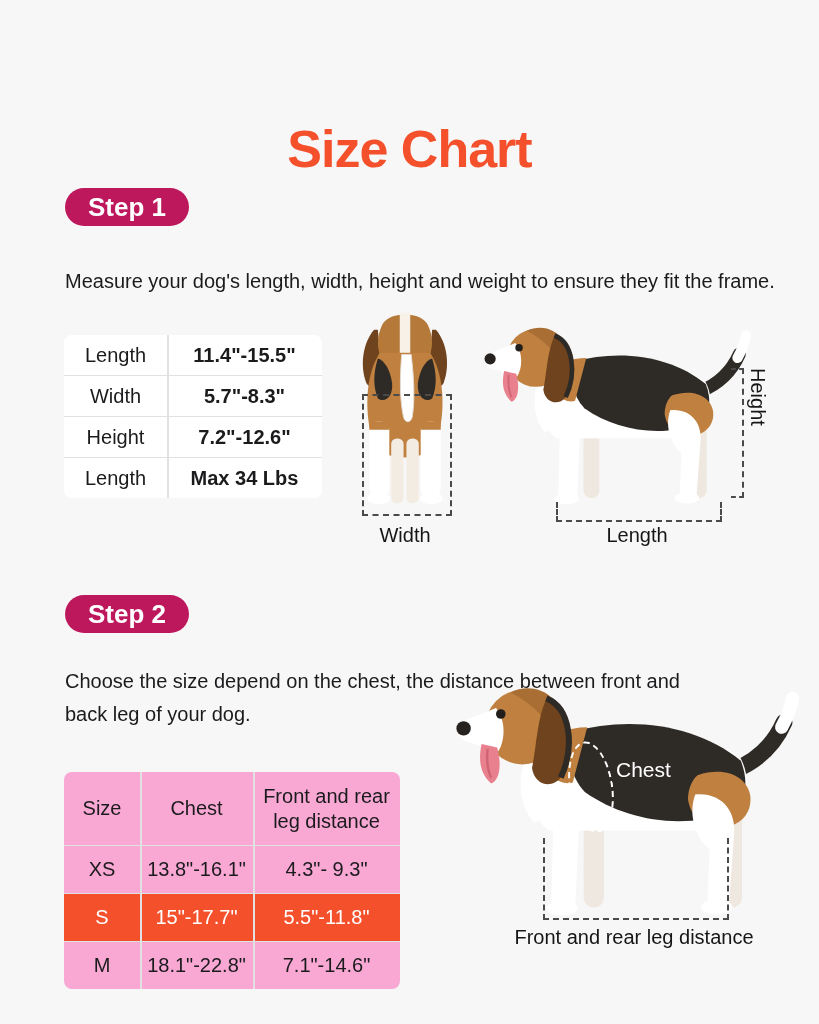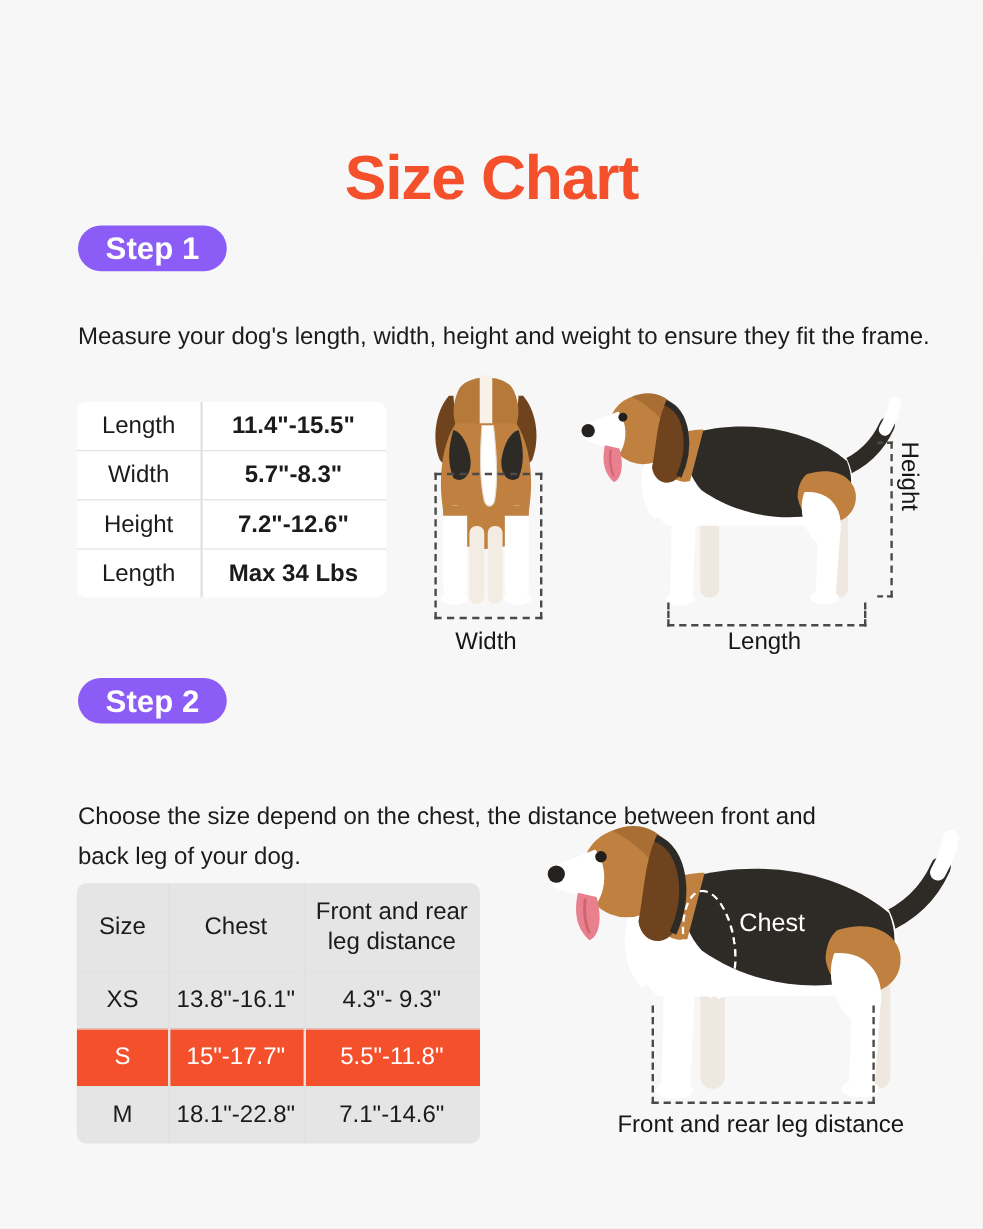--- a/index.html
+++ b/index.html
@@ -3,39 +3,39 @@
 <meta charset="utf-8">
 <style>
   html,body{margin:0;padding:0;background:#e9e9e9;}
   .page{position:relative;width:819px;height:1024px;margin:0 auto;background:#F7F7F7;
         font-family:"Liberation Sans",sans-serif;color:#1B1B1D;overflow:hidden;}
   .abs{position:absolute;}
 
   .title{left:0;right:0;top:84px;text-align:center;font-size:52px;font-weight:800;
          letter-spacing:-1px;color:#F4502C;}
 
-  .badge{left:65px;height:38px;line-height:38px;padding:0 23px;background:#8b5cf6;
+  .badge{left:65px;height:38px;line-height:38px;padding:0 23px;background:#be185d;
          color:#fff;font-size:26px;font-weight:700;border-radius:20px;}
   .badge.s1{top:188px;}
-  .badge.s2{top:565px;text-align:center;}
+  .badge.s2{top:595px;text-align:center;}
 
   .desc{left:65px;font-size:20px;line-height:33px;color:#1B1B1D;}
   .desc.d1{top:245px;width:730px;}
   .desc.d2{top:618px;width:655px;margin-top:47px;}
 
   
   .table1{left:64px;top:335px;width:258px;background:#fff;border-radius:8px;overflow:hidden;}
   .t1-row{display:grid;grid-template-columns:103px 155px;height:40px;align-items:center;}
   .t1-row + .t1-row{border-top:1.5px solid #E1E1E1;}
   .t1-label{text-align:center;font-size:20px;font-weight:400;}
   .t1-value{text-align:center;font-size:20px;font-weight:700;}
   .t1-vline{position:absolute;left:103px;top:0;bottom:0;width:1.5px;background:#E1E1E1;}
 
   
-  .table2{left:64px;top:736px;width:336px;background:#e5e5e5;border-radius:8px;overflow:hidden;}
+  .table2{left:64px;top:772px;width:336px;background:#f9a8d4;border-radius:8px;overflow:hidden;}
   .t2-head{display:grid;grid-template-columns:76px 113px 147px;height:73px;align-items:center;}
   .t2-head .t2-cell{font-size:20px;font-weight:400;line-height:25px;}
   .t2-row{display:grid;grid-template-columns:76px 113px 147px;height:47px;align-items:center;
           border-top:1.5px solid #E1E1E1;font-weight:400;}
   .t2-cell{text-align:center;font-size:20px;padding:0 4px;box-sizing:border-box;}
   .t2-row.highlight{background:#F4502C;color:#fff;}
   .t2-vline{position:absolute;top:0;bottom:0;width:1.5px;background:#E1E1E1;}
   .t2-vline.v1{left:76px;}
   .t2-vline.v2{left:189px;}
   .width-box{left:362px;top:394px;width:86px;height:118px;border:2px dashed #4A4A4A;}

